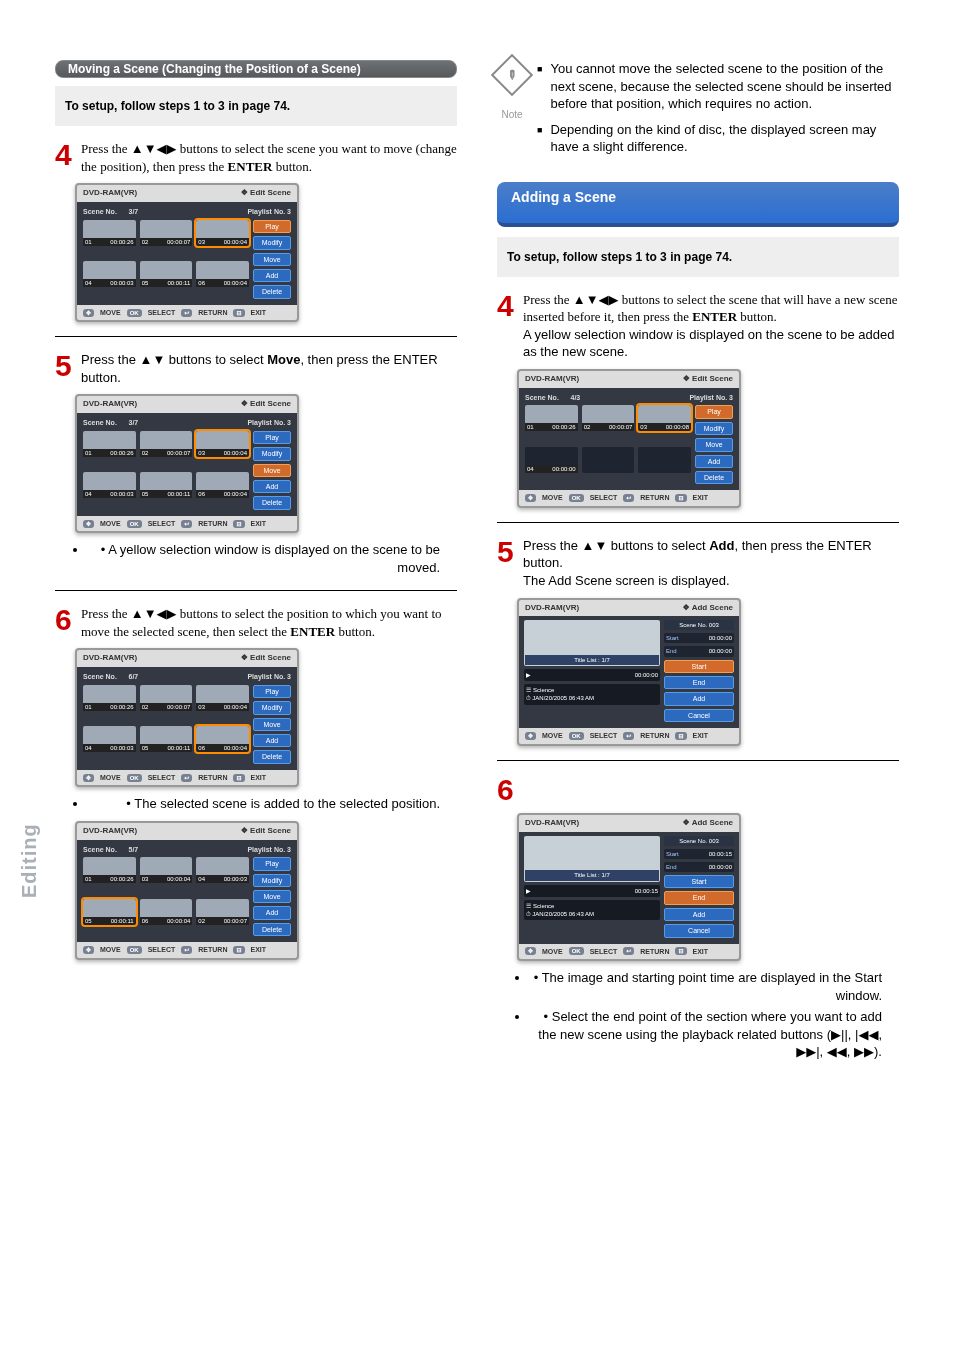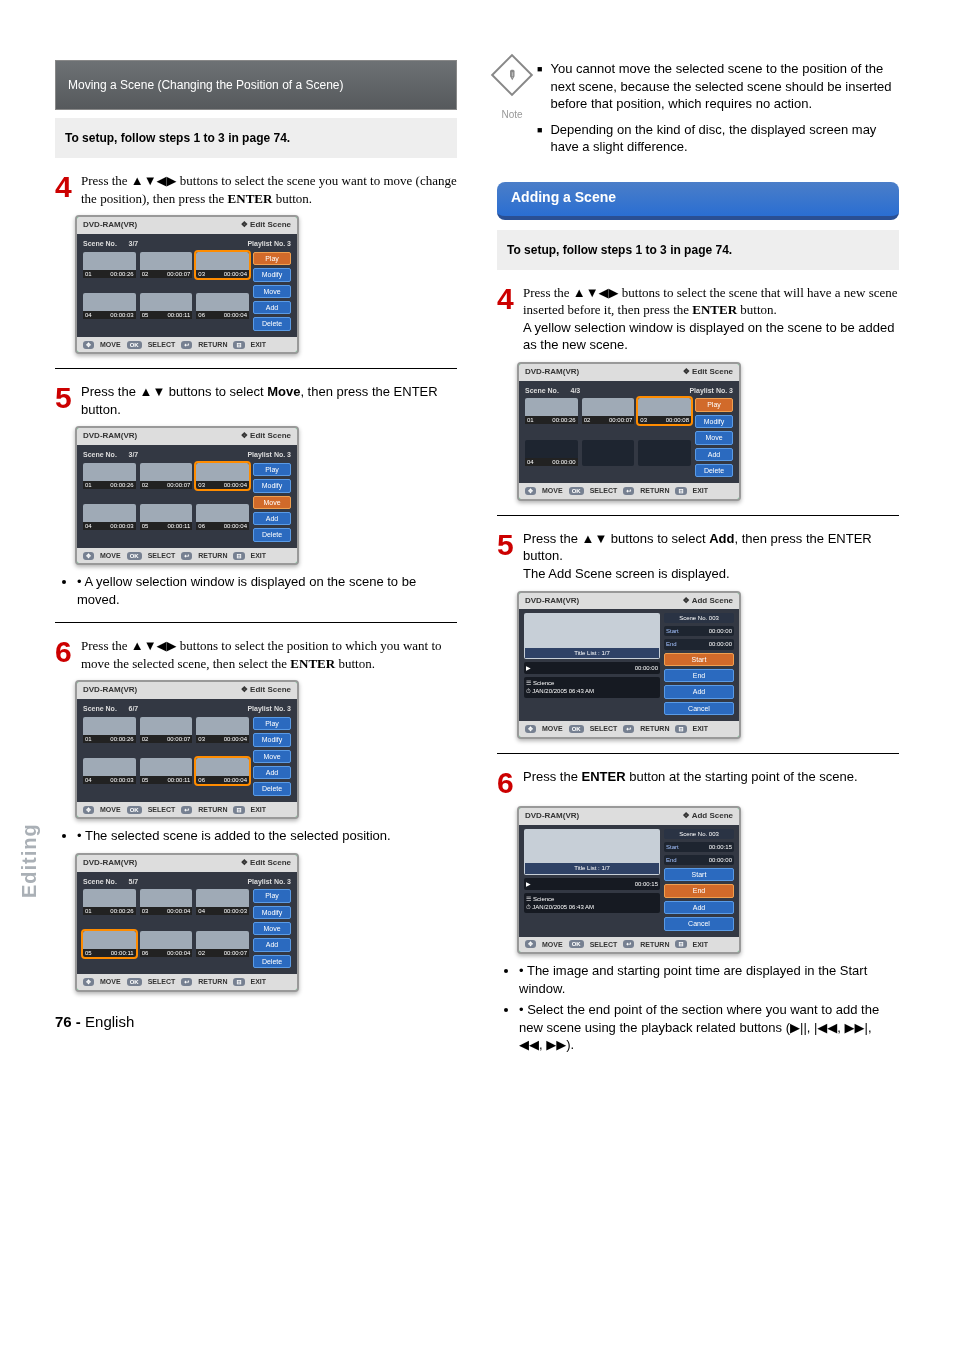--- a/index.html
+++ b/index.html
@@ -1,28 +1,28 @@
 <!DOCTYPE html>
 <html><head>
 <meta charset="utf-8">
 <style>
   html,body{margin:0;padding:0;background:#fff;font-family:Arial,Helvetica,sans-serif;color:#000;font-size:13px;line-height:1.35;}
   .page{width:954px;margin:0 auto;padding:60px 55px 30px;box-sizing:border-box;position:relative;}
   .cols{display:flex;gap:40px;}
   .col{flex:1;min-width:0;}
-  .tab-hdr{background:linear-gradient(#6d7174,#56595c);color:#fff;border-radius:0;padding:16px 12px;font-size:12px;font-weight:normal;border:1px solid #888;margin-bottom:8px;}
+  .tab-hdr{background:linear-gradient(#6d7174,#56595c);color:#fff;border-radius:8px;padding:0 12px;font-size:12px;font-weight:bold;border:1px solid #888;margin-bottom:8px;}
   .setup-bar{background:#eee;padding:12px 10px;font-weight:bold;font-size:12px;margin:8px 0 14px;}
-  .blue-tab{background:linear-gradient(#4b7ec8,#2a6ed2);color:#fff;border-radius:8px;padding:6px 14px 9px;font-weight:bold;font-size:14px;margin:18px 0 10px;border-bottom:4px solid #2a4f93;}
+  .blue-tab{background:linear-gradient(#4b7ec8,#2a6ed2);color:#fff;border-radius:8px;padding:6px 14px 16px;font-weight:bold;font-size:14px;margin:18px 0 10px;border-bottom:4px solid #2a4f93;}
   .stepblock{display:flex;align-items:flex-start;gap:8px;margin:10px 0 8px;}
   .stepnum{font-size:30px;font-weight:bold;color:#c00;line-height:1;min-width:18px;}
   .steptxt{flex:1;font-size:13px;}
   .steptxt b{font-weight:bold;}
   hr.sep{border:none;border-top:1px solid #000;margin:14px 0;}
   ul.bullets{margin:6px 0 6px 16px;padding:0;}
-  ul.bullets li{margin:4px 6px;font-size:13px;}
+  ul.bullets li{margin:4px 17px;font-size:13px;text-align:right;}
   .note-row{display:flex;align-items:flex-start;gap:10px;margin-bottom:6px;}
   .note-ico{width:26px;height:26px;border:2px solid #888;transform:rotate(45deg);display:flex;align-items:center;justify-content:center;color:#888;font-size:12px;font-weight:bold;}
   .note-lbl{font-size:10px;color:#999;margin-top:16px;}
   .note-bullets{flex:1;list-style:none;margin:0;padding:0;}
   .note-bullets li{display:flex;gap:8px;margin-bottom:8px;font-size:13px;}
   .note-bullets li:before{content:"■";font-size:9px;margin-top:3px;}
 
   
   .scr{background:#22c55e;border:2px solid #999;border-radius:4px;box-shadow:0 2px 4px rgba(0,0,0,.3);width:220px;margin:8px 0 8px 20px;font-size:8px;color:#fff;overflow:hidden;}
   .scr-top{background:#ddd;color:#333;display:flex;justify-content:space-between;padding:3px 6px;font-weight:bold;}
@@ -375,23 +375,20 @@
             <span>MOVE</span>
           <span class="icon">OK</span>
             <span>SELECT</span>
           <span class="icon">↩</span>
             <span>RETURN</span>
           <span class="icon">⊟</span>
             <span>EXIT</span>
         </div>
       </div>
 
-      <div class="pagefoot">
-        <b>76 -</b> <span>English</span>
-      </div>
     </div>
 
     <div class="col">
       <div class="note-row">
         <div style="display:flex;flex-direction:column;align-items:center;gap:2px;">
           <div class="note-ico">✎</div>
           <div class="note-lbl">Note</div>
         </div>
         <ul class="note-bullets">
           <li>
@@ -536,23 +533,20 @@
             <span>RETURN</span>
           <span class="icon">⊟</span>
             <span>EXIT</span>
         </div>
       </div>
 
       <hr class="sep">
 
       <div class="stepblock">
         <div class="stepnum">6</div>
-        <div class="steptxt">
-          Press the <b>ENTER</b> button at the starting point of the scene.
-        </div>
       </div>
 
       <div class="scr">
         <div class="scr-top">
             <span>DVD-RAM(VR)</span>
             <span>❖ <span>Add Scene</span></span>
           </div>
         <div class="ascr-body">
           <div class="ascr-left">
             <div class="prev">

